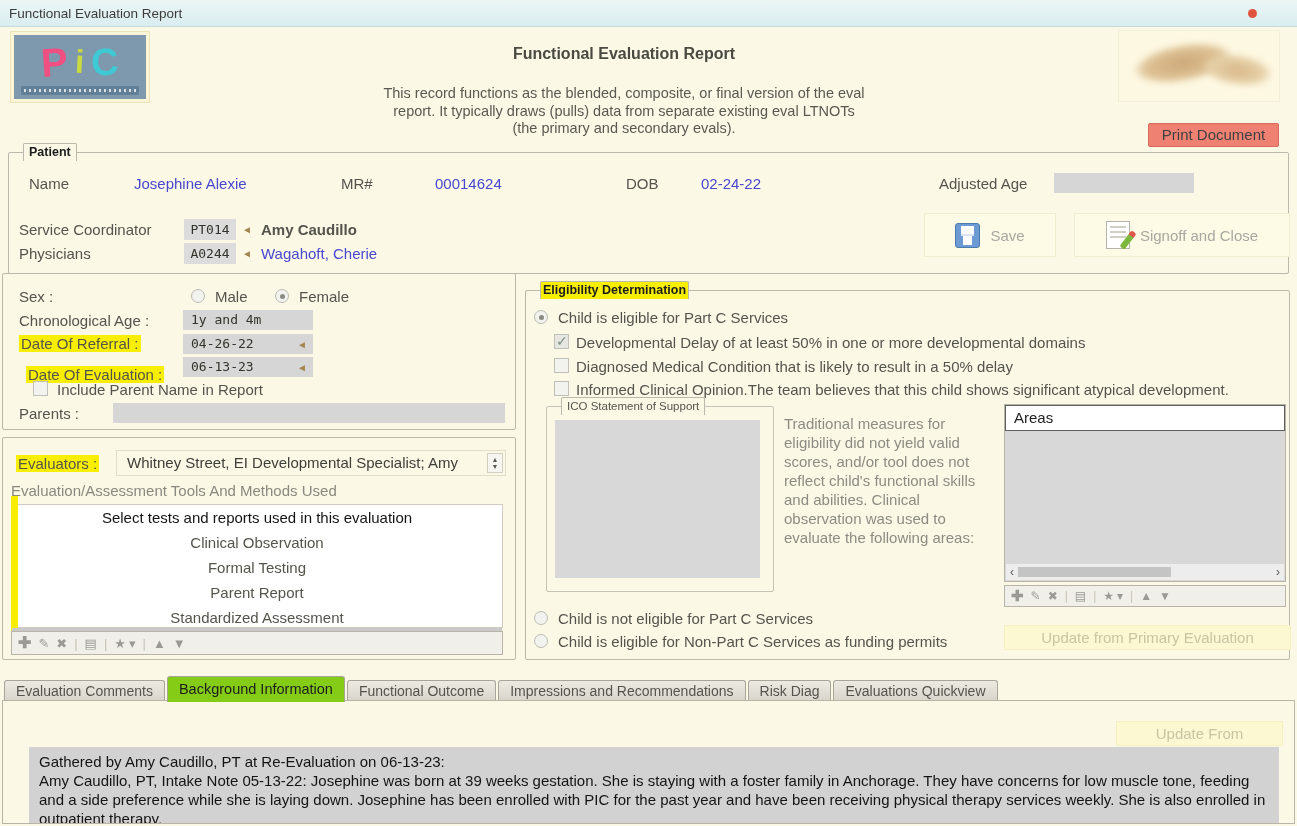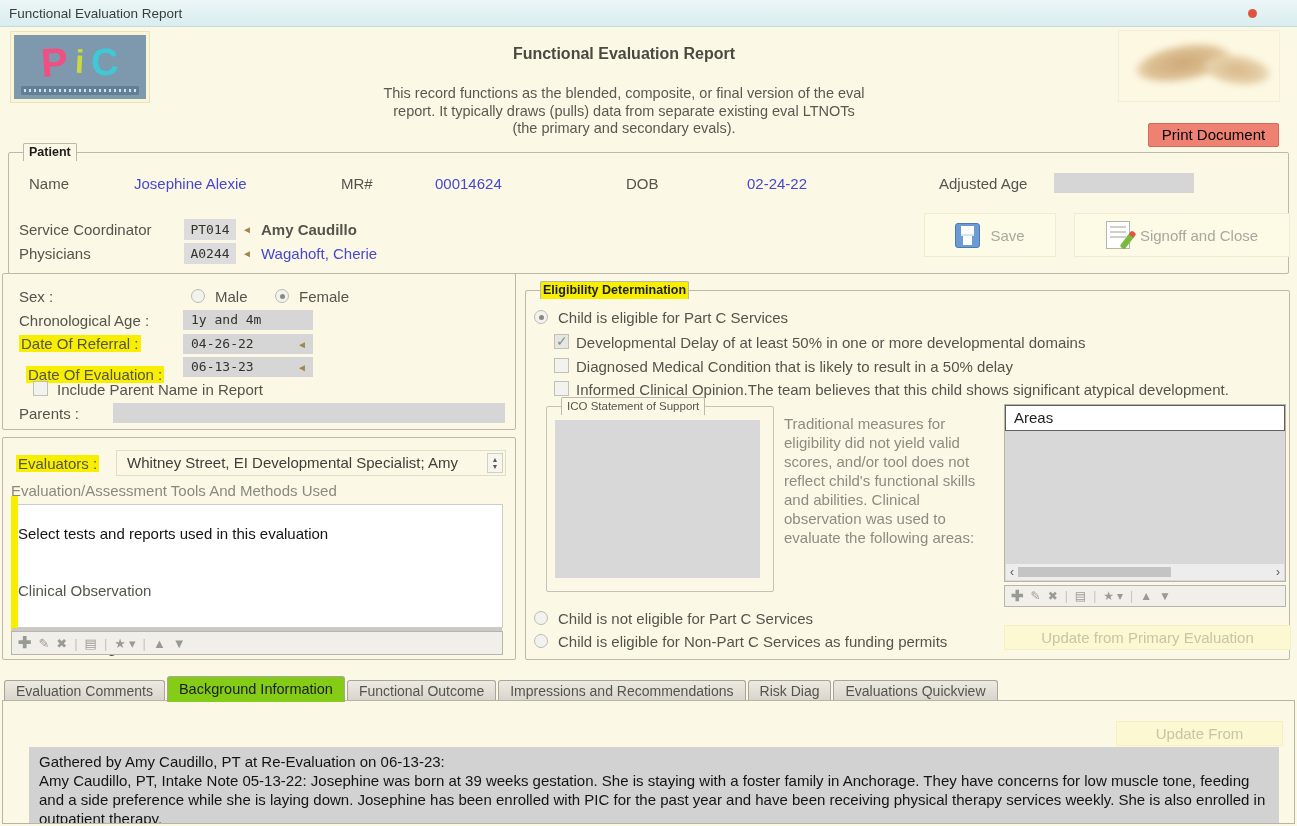--- a/index.html
+++ b/index.html
@@ -34,21 +34,21 @@
   .hands-frame { position:absolute; top:30px; left:1118px; width:162px; height:72px;
     background:#fdf8e2; border:1px solid #f2eed8; overflow:hidden; }
   .hands-frame .blob1 { position:absolute; left:16px; top:14px; width:96px; height:36px;
     border-radius:50%; transform:rotate(-10deg); filter:blur(3px);
     background:radial-gradient(ellipse at 50% 50%, #cda878 0%, #ddc194 55%, rgba(253,248,226,0) 80%); }
   .hands-frame .blob2 { position:absolute; left:84px; top:24px; width:68px; height:30px;
     border-radius:50%; transform:rotate(8deg); filter:blur(3px);
     background:radial-gradient(ellipse at 50% 50%, #d8b88a 0%, #e6d0a8 55%, rgba(253,248,226,0) 80%); }
 
   .print-btn { position:absolute; top:123px; left:1148px; width:131px; height:24px;
-    background:#ef8173; border:1px solid #d8695d; border-radius:2px; color:#000000;
+    background:#ef8173; border:1px solid #d8695d; border-radius:2px; color:#404040;
     font-size:15px; text-align:center; line-height:22px; cursor:pointer; }
 
   
   .fieldset { position:absolute; border:1px solid #bcb8ac; border-radius:2px; }
   .legend { position:absolute; top:-10px; left:14px; background:#fcf8e6; border:1px solid #bcb8ac;
     border-bottom:none; border-radius:2px 2px 0 0; padding:0 5px; font-weight:bold; font-size:12.5px;
     color:#1d1d1d; line-height:17px; }
 
   .lbl { font-size:15px; color:#55544c; position:absolute; white-space:nowrap; }
   .val-blue { color:#4747cf; }
@@ -93,21 +93,21 @@
   .toolbar .sep { color:#c6c3b8; }
   .toolbar .plus { font-weight:bold; font-size:16px; line-height:10px; }
 
   .combo { position:absolute; border:1px solid #e2ddc6; background:#fcf8e6; font-size:15px;
     color:#3f3e38; white-space:nowrap; overflow:hidden; }
   .spinner { position:absolute; right:2px; top:2px; bottom:2px; width:16px; background:#f6f5ef;
     border:1px solid #d2cec0; display:flex; flex-direction:column; align-items:center;
     justify-content:center; font-size:7px; color:#5a5a54; line-height:7px; cursor:pointer; }
 
   .listbox { position:absolute; background:#fff; border:1px solid #cfcbc0; font-size:15px; }
-  .listbox .row { padding:17px 6px; line-height:23px; white-space:nowrap; cursor:default; }
+  .listbox .row { padding:1px 6px; line-height:23px; white-space:nowrap; cursor:default;text-align:center; }
   .yellow-bar { position:absolute; width:7px; background:#f8ef00; }
   .hstrip { position:absolute; background:#c9c9c9; }
 
   
   .areas { position:absolute; border:1px solid #b8b4a8; background:#d8d8d8; }
   .areas-hdr { height:26px; background:#fff; border:1px solid #5f5f5f; font-size:15px; color:#222;
     line-height:24px; padding-left:8px; }
   .areas-scroll { position:absolute; left:1px; right:1px; bottom:1px; height:16px; background:#ededed;
     display:flex; align-items:center; font-size:12px; color:#555; }
   .areas-scroll .thumb { height:10px; background:#c4c4c4; width:55%; margin-left:4px; }
@@ -164,21 +164,21 @@
 <div class="print-btn">Print Document</div>
 
 <div class="fieldset" style="top:152px; left:8px; width:1281px; height:122px;">
   <span class="legend">Patient</span>
 
   <span class="lbl" style="left:20px; top:22px;">Name</span>
   <span class="lbl val-blue" style="left:89px; top:22px;margin-left:36px;">Josephine Alexie</span>
   <span class="lbl" style="left:332px; top:22px;">MR#</span>
   <span class="lbl val-blue" style="left:426px; top:22px;">00014624</span>
   <span class="lbl" style="left:617px; top:22px;">DOB</span>
-  <span class="lbl val-blue" style="left:692px; top:22px;margin-left:46px;">02-24-22</span>
+  <span class="lbl val-blue" style="left:692px; top:22px;">02-24-22</span>
   <span class="lbl" style="left:930px; top:22px;">Adjusted Age</span>
   <div class="gray-input" style="left:1045px; top:20px; width:140px;"></div>
 
   <span class="lbl" style="left:10px; top:68px;">Service Coordinator</span>
   <div class="code-box mono" style="left:175px; top:66px;">PT014</div>
   <span class="dp-arrow" style="left:233px; top:71px;">◄</span>
   <span class="lbl" style="left:252px; top:68px;font-weight:bold;">Amy Caudillo</span>
 
   <span class="lbl" style="left:10px; top:92px;">Physicians</span>
   <div class="code-box mono" style="left:175px; top:90px;">A0244</div>

